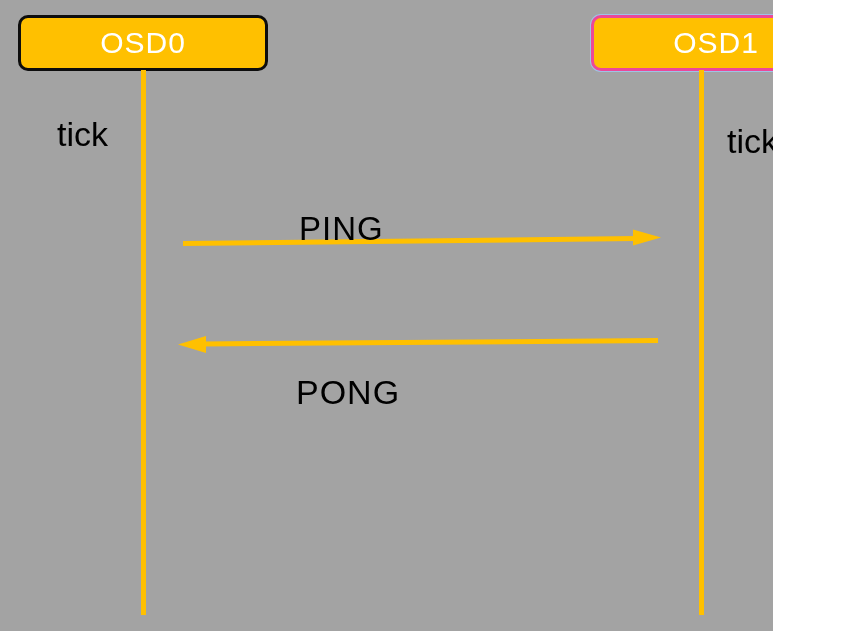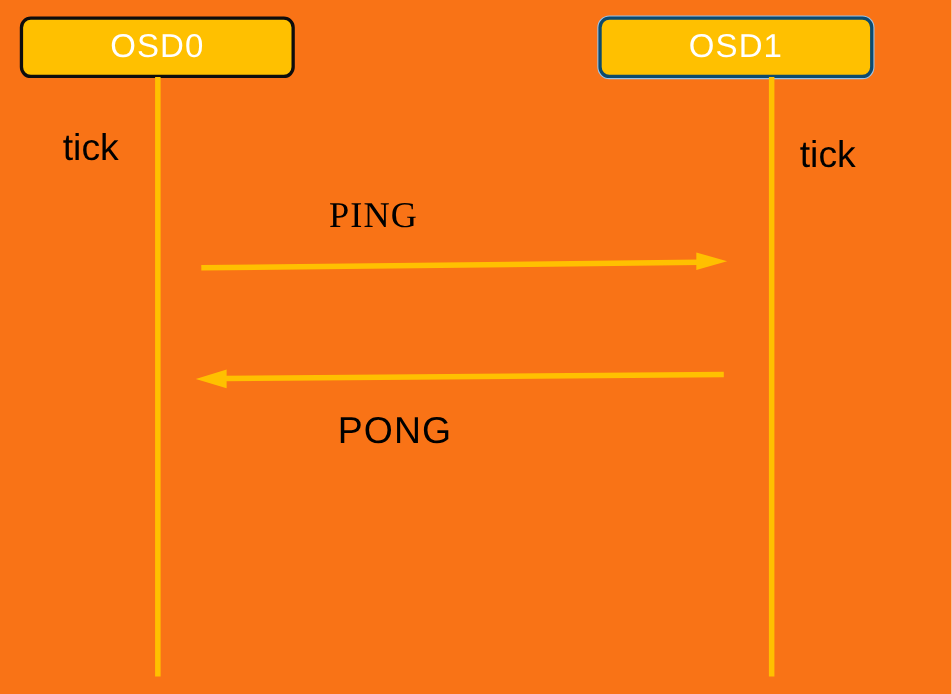--- a/index.html
+++ b/index.html
@@ -3,23 +3,23 @@
 <meta charset="utf-8">
 <style>
   html, body {
     margin: 0;
     padding: 0;
     background: #ffffff;
     font-family: "Liberation Sans", sans-serif;
   }
   .stage {
     position: relative;
-    width: 865px;
+    width: 773px;
     height: 631px;
-    background: #f97316;
+    background: #a3a3a3;
     overflow: hidden;
   }
   .actor-box {
     position: absolute;
     top: 15px;
     width: 250px;
     height: 56px;
     background: #FFC000;
     border-radius: 10px;
     box-sizing: border-box;
@@ -28,22 +28,22 @@
     justify-content: center;
     color: #ffffff;
     font-size: 30px;
     letter-spacing: 1px;
   }
   .actor-osd0 {
     left: 18px;
     border: 3px solid #0d0d0d;
   }
   .actor-osd1 {
-    left: 544px;
-    border: 3px solid #0c4a6e;
+    left: 591px;
+    border: 3px solid #ec4899;
     box-shadow: 0 0 0 1px #9dc3e6;
     text-align: center;
   }
   .lifeline {
     position: absolute;
     top: 70px;
     width: 5px;
     height: 545px;
     background: #FFC000;
   }
@@ -60,22 +60,22 @@
   .tick-left  { left: 57px;  top: 97px; }
   .tick-right { left: 727px; top: 104px; }
   .message-label {
     position: absolute;
     color: #000000;
     font-size: 33px;
     line-height: 1;
     letter-spacing: 1px;
     white-space: nowrap;
   }
-  .label-ping { left: 299px; top: 180px; font-family: Liberation Serif, serif; }
-  .label-pong { left: 296px; top: 375px; font-size: 34px; margin-left: 11px; }
+  .label-ping { left: 299px; top: 212px; }
+  .label-pong { left: 296px; top: 375px; font-size: 34px; }
   .arrow-layer {
     position: absolute;
     left: 0;
     top: 0;
     width: 865px;
     height: 631px;
     pointer-events: none;
   }
 </style>
 </head>

